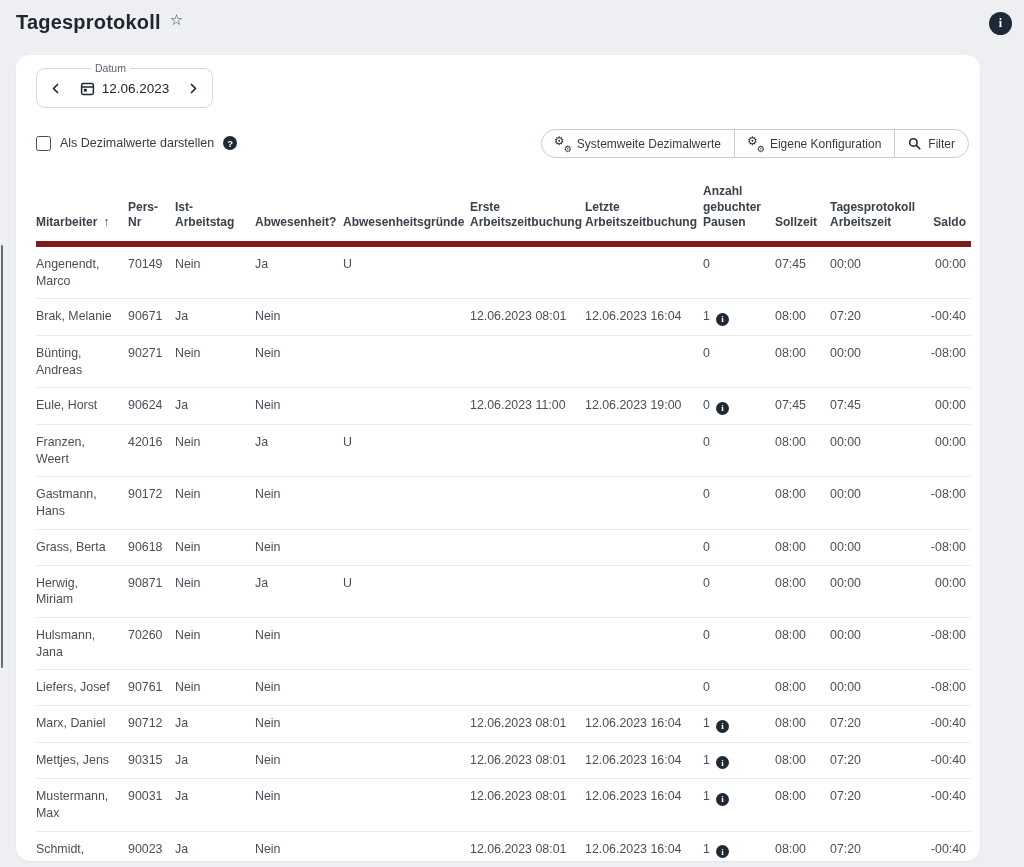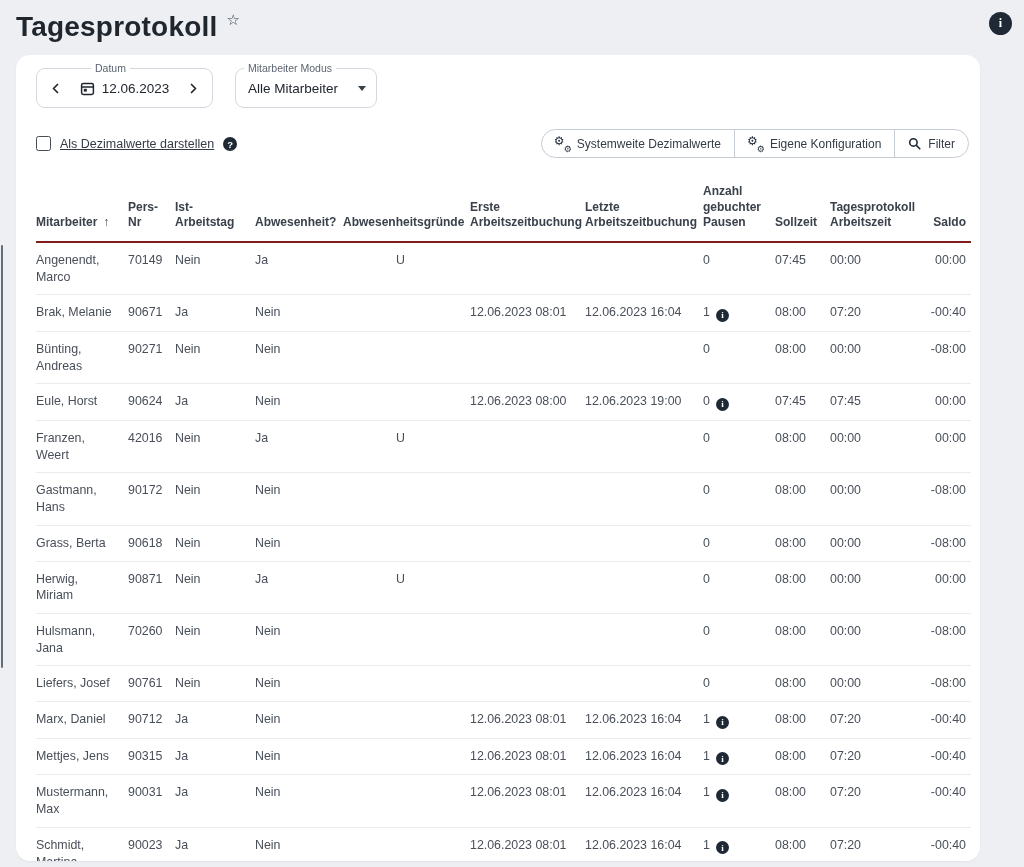--- a/index.html
+++ b/index.html
@@ -12,21 +12,21 @@
     position: relative;
     color: #494f59;
   }
   
   .topbar {
     display: flex; justify-content: space-between; align-items: flex-start;
     padding: 11px 12px 0 16px; height: 55px;
   }
   .title-wrap { display: flex; align-items: flex-start; gap: 9px; }
   h1.page-title {
-    margin: 0; font-size: 28px; font-weight: 700; color: #20262e; letter-spacing: .2px;
+    margin: 0; font-size: 20px; font-weight: 700; color: #20262e; letter-spacing: .2px;
   }
   .star { font-size: 15px; color: #39414c; margin-top: 0px; cursor: pointer; }
   .info-btn {
     width: 23px; height: 23px; border-radius: 50%;
     background: #1f2935; color: #fff; border: none;
     font-size: 12px; font-weight: 700; font-family: "Liberation Serif", serif;
     display: flex; align-items: center; justify-content: center;
     cursor: pointer; margin-top: 1px;
   }
   
@@ -63,21 +63,21 @@
   .caret-down {
     width: 0; height: 0; border-left: 4.5px solid transparent;
     border-right: 4.5px solid transparent; border-top: 5.5px solid #39414c;
     display: inline-block;
   }
   
   .toolbar-row {
     display: flex; justify-content: space-between; align-items: center;
     padding: 21px 11px 0 20px;
   }
-  .chk-wrap { display: flex; align-items: flex-end; gap: 9px; font-size: 12.5px; color: #343b45; cursor: pointer; text-decoration: underline; }
+  .chk-wrap { display: flex; align-items: flex-start; gap: 9px; font-size: 12.5px; color: #343b45; cursor: pointer; }
   .checkbox {
     width: 15px; height: 15px; border: 1.6px solid #454d57; border-radius: 2.5px;
     background: #fff; display: inline-block;
   }
   .badge {
     width: 14px; height: 14px; border-radius: 50%; background: #1f2935; color: #fff;
     font-size: 9.5px; font-weight: 700; display: inline-flex; align-items: center; justify-content: center;
     cursor: pointer;
   }
   .btn-group {
@@ -93,29 +93,29 @@
   .gears { position: relative; width: 15px; height: 14px; display: inline-block; }
   .gears .g1 { position: absolute; left: -1px; top: -3px; font-size: 12px; color: #1f2935; }
   .gears .g2 { position: absolute; right: -2px; bottom: -3px; font-size: 9px; color: #1f2935; }
   
   .table-clip { overflow: hidden; margin: 0 9px 0 20px; flex: 0 0 auto; }
   table { border-collapse: collapse; table-layout: fixed; width: 1039px; }
   th, td { text-align: left; vertical-align: bottom; }
   thead th {
     font-size: 12px; font-weight: 700; color: #3a414b;
     padding: 26px 12px 10px 0; line-height: 1.3;
-    border-bottom: 2px solid #7f1d1d; cursor: pointer; white-space: normal;
+    border-bottom: 6px solid #7f1d1d; cursor: pointer; white-space: normal;
   }
   tbody td {
     font-size: 12.4px; color: #494f59; line-height: 1.35;
     padding: 9px 12px 9px 0; vertical-align: top;
     border-bottom: 1px solid #e9ebee;
   }
   .c1 { width: 92px; } .c2 { width: 47px; } .c3 { width: 80px; } .c4 { width: 88px; }
-  .c5 { width: 127px; text-align: center; } .c6 { width: 115px; } .c7 { width: 118px; } .c8 { width: 72px; }
+  .c5 { width: 127px; } .c6 { width: 115px; } .c7 { width: 118px; } .c8 { width: 72px; }
   .c9 { width: 55px; } .c10 { width: 90px; } .c11 { width: 46px; text-align: right; padding-right: 0; }
   .c12 { width: 109px; padding-left: 17px; }
   .sort-arrow { font-weight: 400; font-size: 12px; margin-left: 6px; color: #3a414b; }
   .info-badge {
     width: 13px; height: 13px; border-radius: 50%; background: #1f2935; color: #fff;
     font-size: 9px; font-weight: 700; font-family: "Liberation Serif", serif;
     display: inline-flex; align-items: center; justify-content: center;
     margin-left: 6px; vertical-align: -2px; cursor: pointer;
   }
 </style>
@@ -154,25 +154,20 @@
         </span>
         <span class="date-value">12.06.2023</span>
       </span>
       <button class="chev-btn">
         <svg width="13" height="13" viewBox="0 0 13 13" fill="none">
             <path d="M4.5 2.5 L8.5 6.5 L4.5 10.5" stroke="#20262e" stroke-width="1.7" stroke-linecap="round" stroke-linejoin="round"></path>
           </svg>
       </button>
     </div>
 
-    <div class="field mode-field">
-      <span class="field-label lbl-mode">Mitarbeiter Modus</span>
-      <span class="mode-value">Alle Mitarbeiter</span>
-      <span class="caret-down"></span>
-    </div>
   </div>
 
   <div class="toolbar-row">
     <label class="chk-wrap">
       <span class="checkbox"></span>
       <span>Als Dezimalwerte darstellen</span>
       <span class="badge">?</span>
     </label>
 
     <div class="btn-group">
@@ -262,21 +257,21 @@
             <td class="c10">00:00</td>
             <td class="c11">-08:00</td>
             <td class="c12">00</td>
           </tr>
           <tr>
             <td class="c1">Eule, Horst</td>
             <td class="c2">90624</td>
             <td class="c3">Ja</td>
             <td class="c4">Nein</td>
             <td class="c5"></td>
-            <td class="c6">12.06.2023 08:00</td>
+            <td class="c6">12.06.2023 11:00</td>
             <td class="c7">12.06.2023 19:00</td>
             <td class="c8"><span>0</span><span class="info-badge">i</span></td>
             <td class="c9">07:45</td>
             <td class="c10">07:45</td>
             <td class="c11">00:00</td>
             <td class="c12">08</td>
           </tr>
           <tr>
             <td class="c1">Franzen, Weert</td>
             <td class="c2">42016</td>

